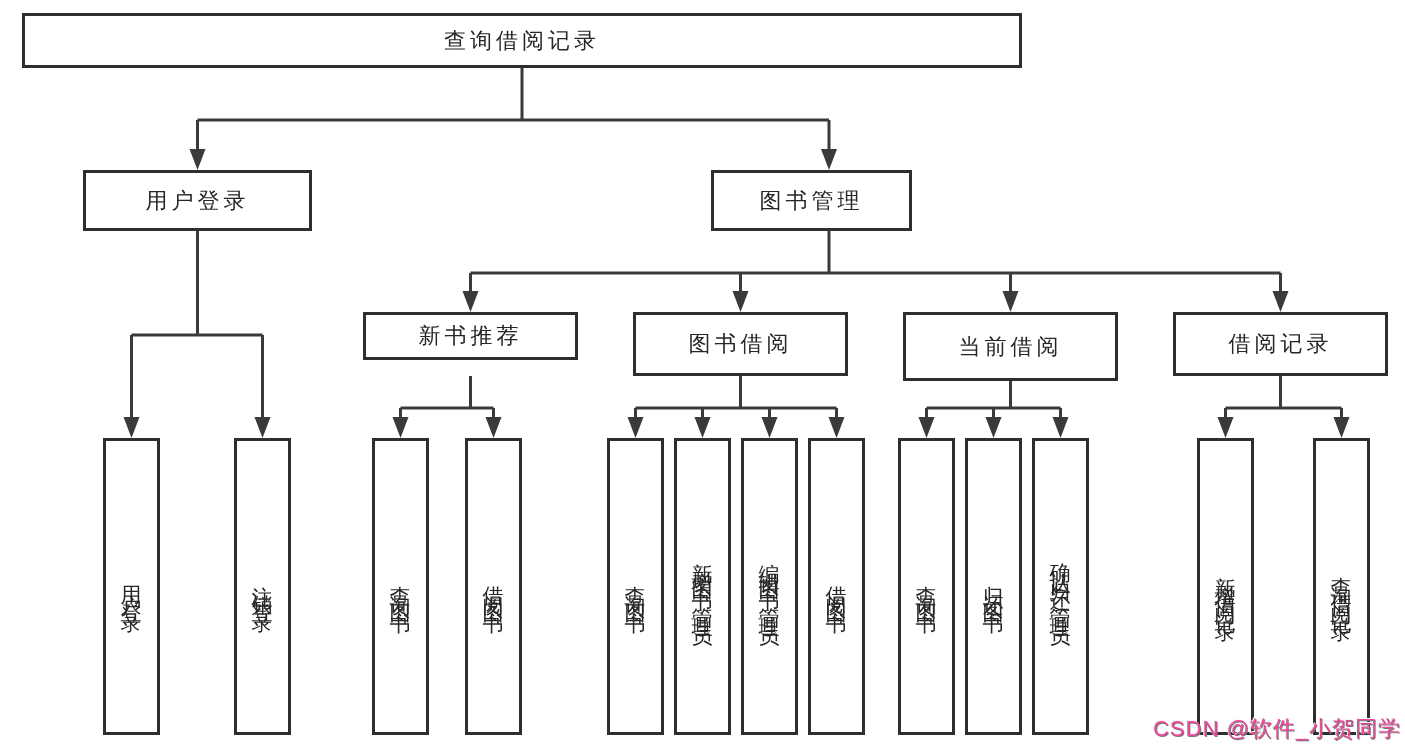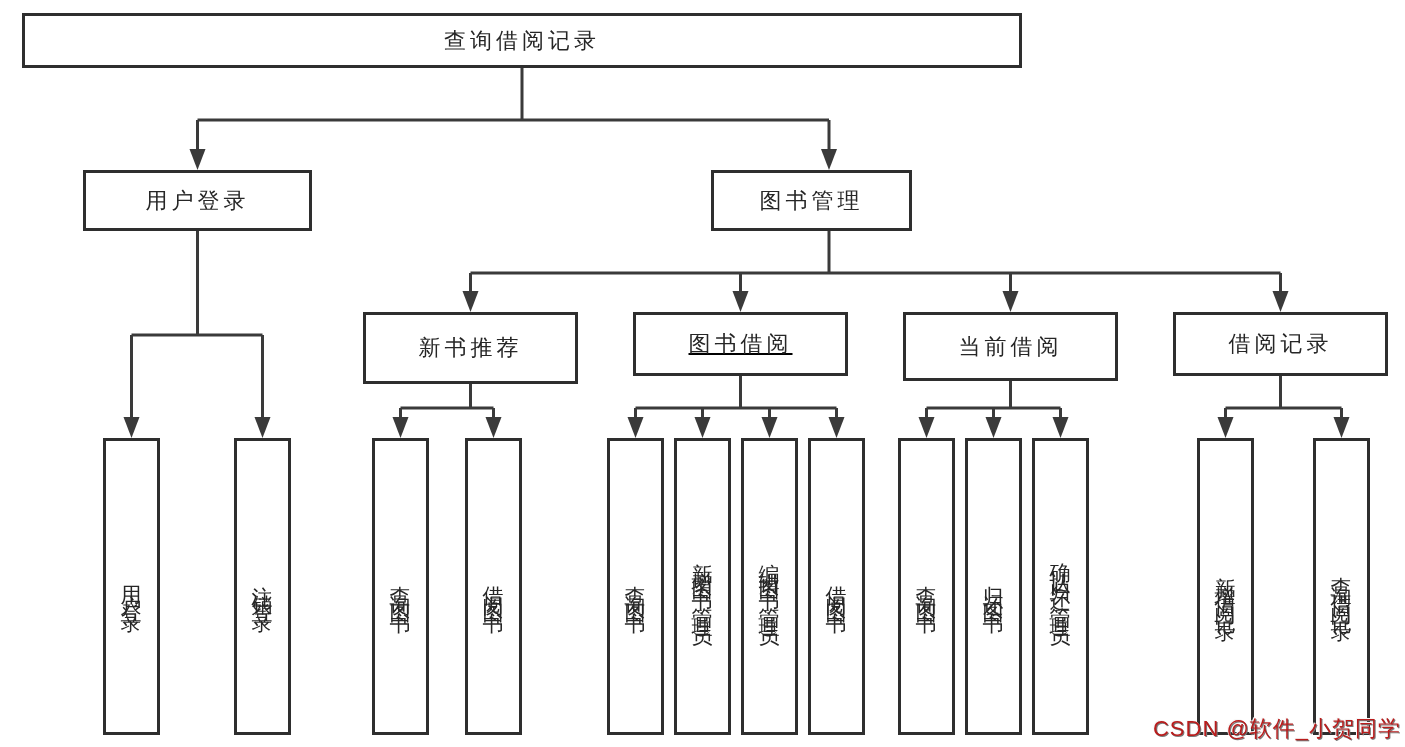--- a/index.html
+++ b/index.html
@@ -45,21 +45,21 @@
     color: #262626;
     line-height: 1;
   }
   #watermark {
     position: absolute;
     right: 4px;
     bottom: 3px;
     z-index: 3;
     font-size: 22px;
     letter-spacing: 1px;
-    color: #b91c1c;
+    color: #ec4899;
     text-shadow: 1px 1px 0 #7a7a7a, -1px -1px 0 #f7f7f7;
     white-space: nowrap;
   }
 </style>
 </head>
 <body>
 
 <div id="stage">
 
   <svg id="connectors" width="1405" height="747" viewBox="0 0 1405 747">
@@ -99,24 +99,24 @@
     <span class="htext">查询借阅记录</span>
   </div>
 
   <div class="node" style="left:83px; top:170px; width:229px; height:61px;">
     <span class="htext">用户登录</span>
   </div>
   <div class="node" style="left:711px; top:170px; width:201px; height:61px;">
     <span class="htext">图书管理</span>
   </div>
 
-  <div class="node" style="left:363px; top:312px; width:215px; height:72px;">
+  <div class="node" style="left:363px; top:312px; width:215px; height:48px;">
     <span class="htext">新书推荐</span>
   </div>
-  <div class="node" style="left:633px; top:312px; width:215px; height:64px;text-decoration:underline;">
+  <div class="node" style="left:633px; top:312px; width:215px; height:64px;">
     <span class="htext">图书借阅</span>
   </div>
   <div class="node" style="left:903px; top:312px; width:215px; height:69px;">
     <span class="htext">当前借阅</span>
   </div>
   <div class="node" style="left:1173px; top:312px; width:215px; height:64px;">
     <span class="htext">借阅记录</span>
   </div>
 
   <div class="node" style="left:103px; top:438px; width:57px; height:297px;">

